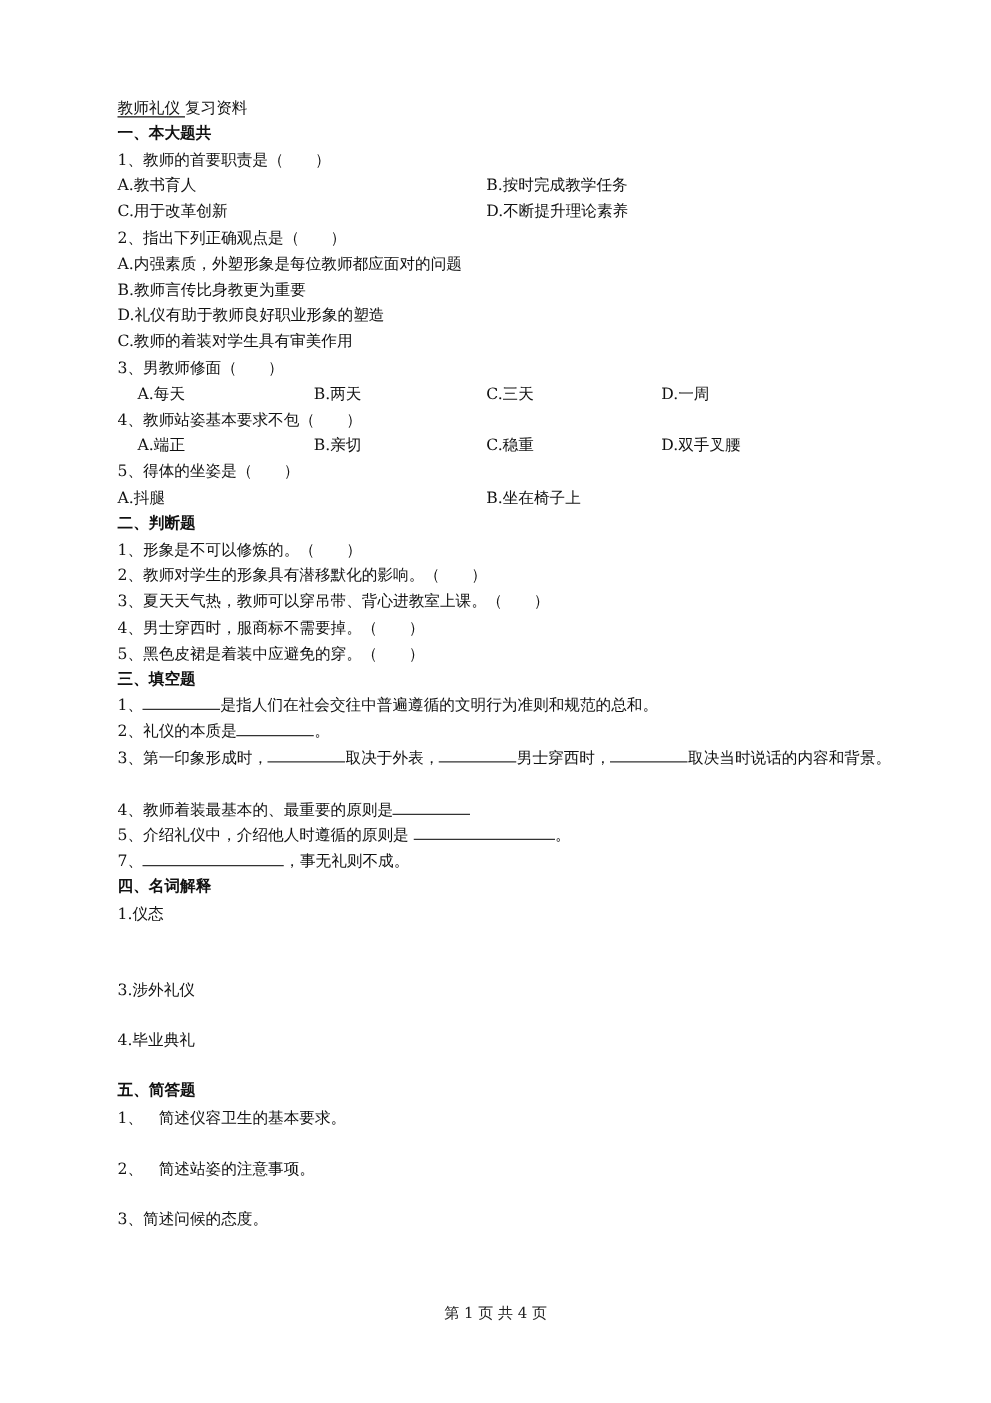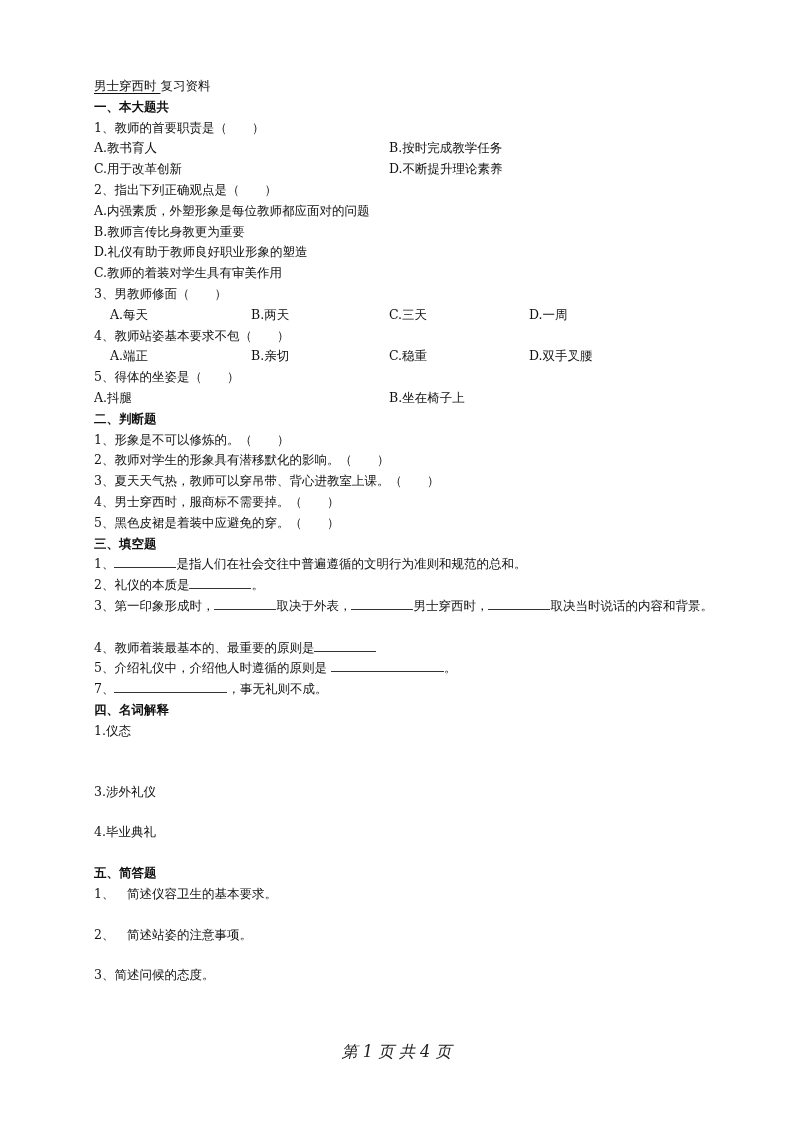--- a/index.html
+++ b/index.html
@@ -8,50 +8,49 @@
     font-family: "DejaVu Serif", "Liberation Serif", serif;
     color: #111111;
   }
   .page { position: absolute; left: 94px; top: 76px; width: 620px; }
   .line {
     font-size: 12.5px; line-height: 20.8px; height: 20.8px;
     white-space: nowrap; position: relative;
   }
   .title-u { text-decoration: underline; text-underline-offset: 3px; }
   .heading {
-    font-family: Liberation Sans, sans-serif;
+    font-family: Liberation Mono, monospace;
     font-weight: bold; font-size: 12.5px;
   }
   .opt { position: absolute; top: 0; }
   .c2a { left: 0; }
   .c2b { left: 295px; }
   .c4a { left: 0; margin-left: 16px; }
   .c4b { left: 157px; }
   .c4c { left: 295px; }
   .c4d { left: 435px; }
   .blank { display: inline-block; border-bottom: 1px solid #333; height: 13px; vertical-align: baseline; }
   .b60 { width: 62px; }
   .b110 { width: 113px; }
   .wrap { white-space: normal; height: auto; }
   .gap1 { height: 40px; }
   .gap2 { height: 20px; }
   .footer {
     position: absolute; left: 0; width: 793px; top: 1042px; text-align: center;
-    font-size: 16px; color: #222;
+    font-size: 12px; color: #222;
     font-family: "DejaVu Serif", "Liberation Serif", serif;
-    font-style: italic;
   }
 </style>
 </head>
 <body>
 
 <div class="page">
 
   <div class="line">
-    <span class="title-u">男士穿西时 </span><span>复习资料</span>
+    <span class="title-u">教师礼仪 </span><span>复习资料</span>
   </div>
 
   <div class="line heading">一、本大题共</div>
 
   <div class="line">1、教师的首要职责是（　　）</div>
   <div class="line">
     <span class="opt c2a">A.教书育人</span>
     <span class="opt c2b">B.按时完成教学任务</span>
   </div>
   <div class="line">

